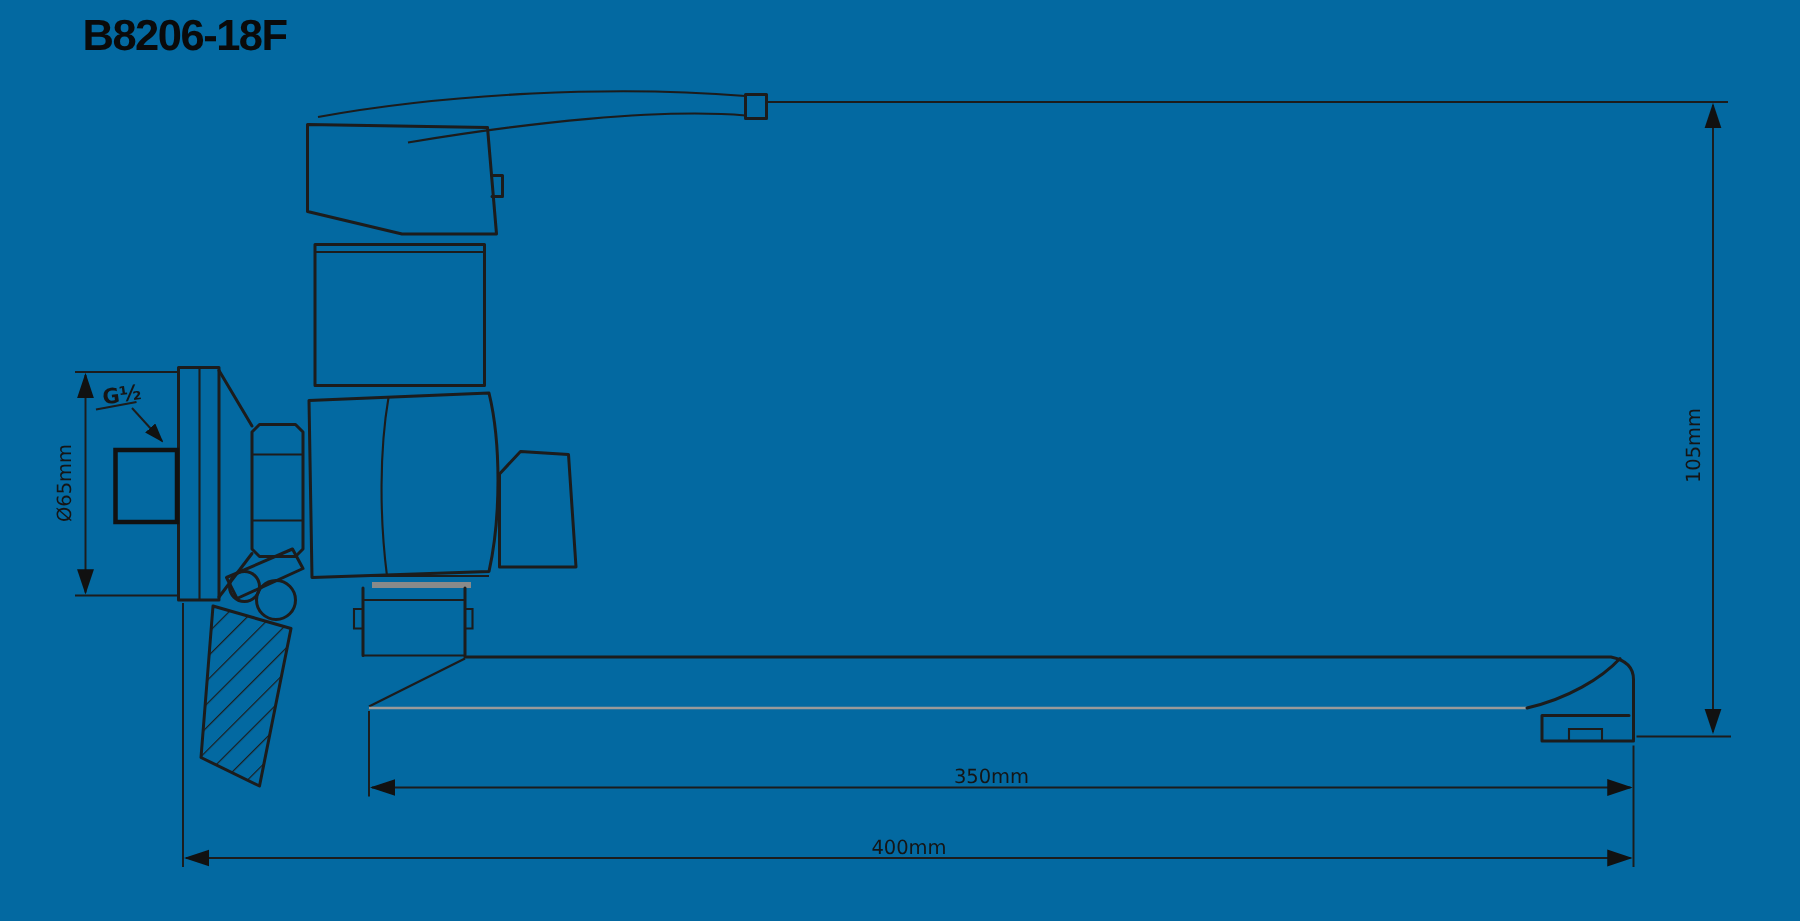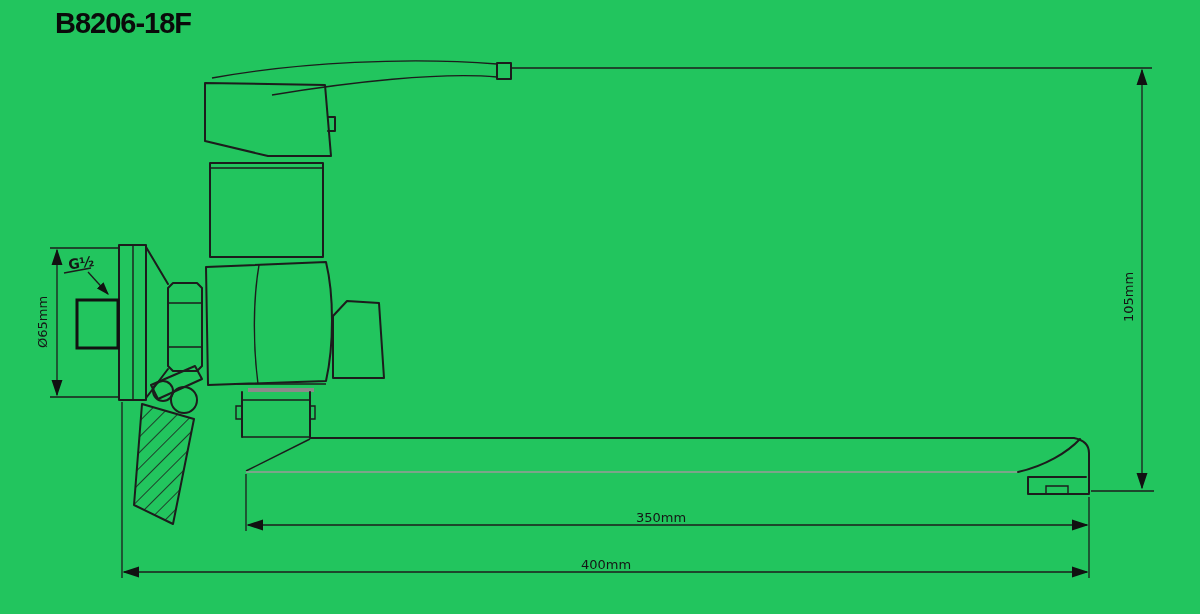--- a/index.html
+++ b/index.html
@@ -1,19 +1,19 @@
 <!DOCTYPE html>
 <html><head>
 <meta charset="utf-8">
 <style>
   html,body{margin:0;padding:0;background:#fff;}
   .canvas{
     position:relative;
     width:1200px;height:614px;
-    background:#22c55e;
+    background:#0369a1;
     font-family:"Liberation Sans", sans-serif;
     overflow:hidden;
   }
   svg{display:block;}
   .outline{stroke:#1c1c1c;stroke-width:2;fill:none;stroke-linejoin:round;stroke-linecap:round;}
   .thin{stroke:#1c1c1c;stroke-width:1.4;fill:none;}
   .thick{stroke:#111;stroke-width:3;fill:none;}
   .gray{stroke:#9a9a9a;stroke-width:1.6;fill:none;}
   .shade{stroke:#8a8a8a;stroke-width:4;fill:none;}
   .dimline{stroke:#1c1c1c;stroke-width:1.3;fill:none;}

